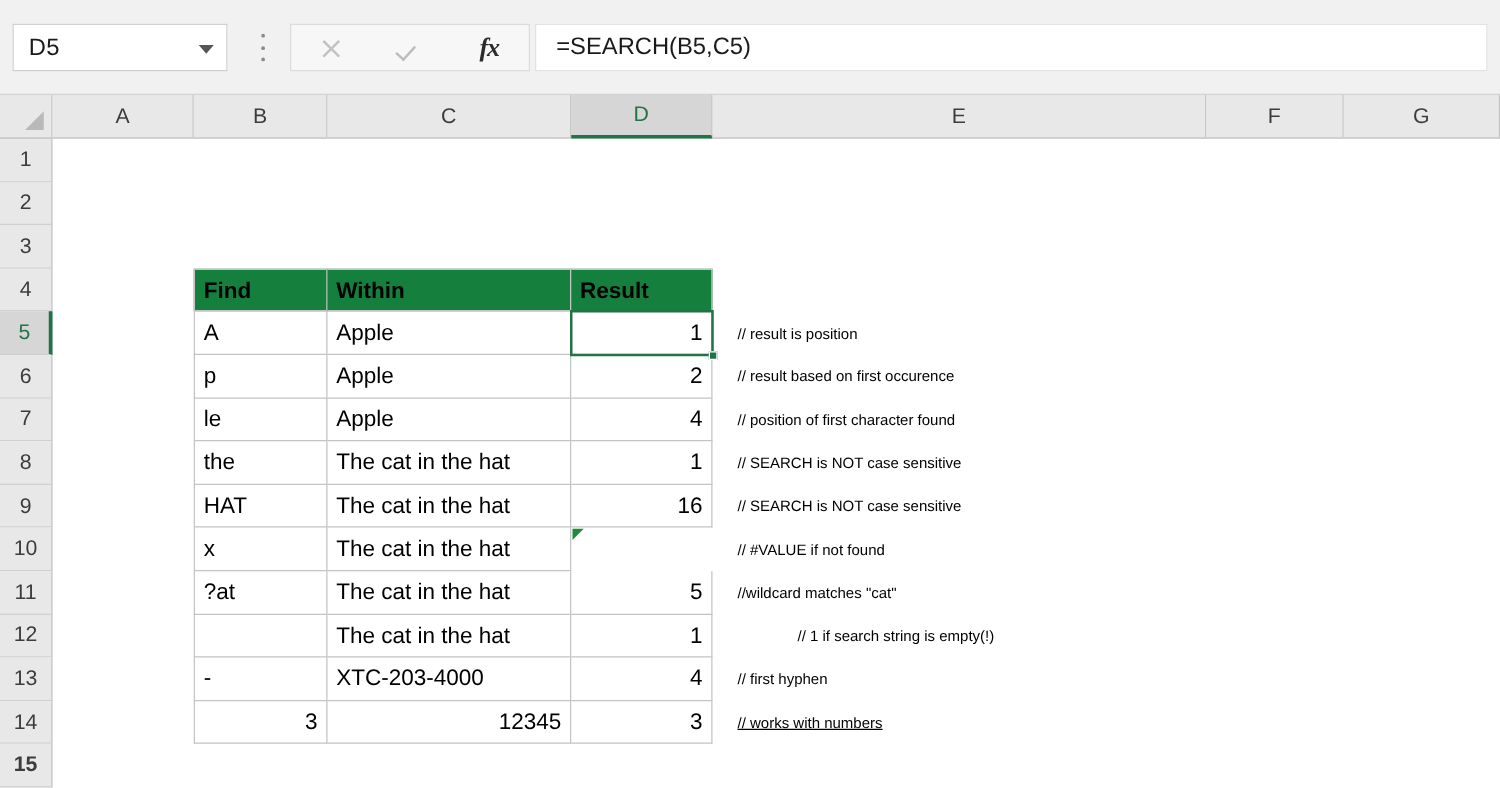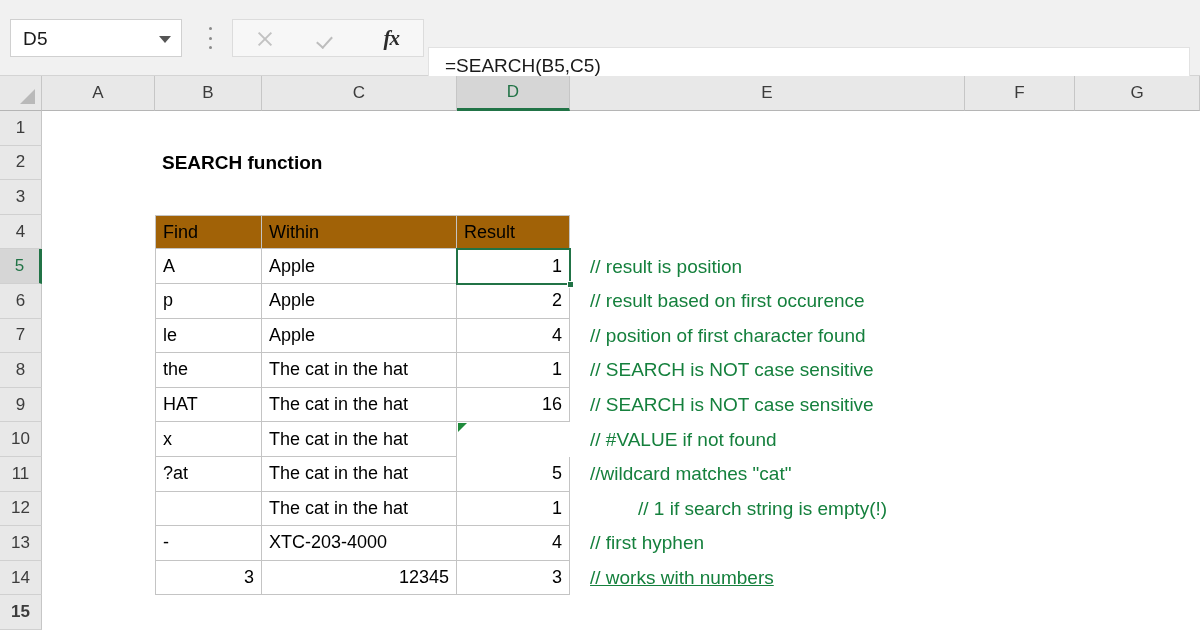--- a/index.html
+++ b/index.html
@@ -117,21 +117,20 @@
     left: 428px; top: 19px;
     right: 10px; height: 38px;
     background: #ffffff;
     border: 1px solid #e2e2e2;
     display: flex;
     align-items: center;
     padding-left: 16px;
     font-size: 19px;
     color: #1a1a1a;
     white-space: nowrap;
-    margin-top: 28px;
   }
 
   
   #col-header-row {
     position: absolute;
     left: 0; top: 76px;
     width: 1200px; height: 35px;
     background: #e8e8e8;
   }
   #corner-box {
@@ -208,40 +207,41 @@
     border-right: 1px solid #c4c4c4;
     border-bottom: 1px solid #c4c4c4;
   }
   .cell.left-edge { border-left: 1px solid #c4c4c4; }
   .cell.top-edge  { border-top: 1px solid #c4c4c4; }
 
   .pad-l { padding-left: 7px; }
   .pad-r { padding-right: 7px; justify-content: flex-end; }
 
   .hdr-cell {
-    background: #a16207;
+    background: #15803d;
     color: #000000;
+    font-weight: bold;
   }
 
   #title-cell {
     position: absolute;
     font-size: 19px;
     font-weight: bold;
     color: #000000;
     display: flex;
     align-items: center;
     padding-left: 7px;
   }
 
   .note {
     position: absolute;
     display: flex;
     align-items: center;
-    font-size: 19px;
-    color: #15803d;
+    font-size: 12px;
+    color: #000000;
     white-space: nowrap;
   }
 
   
   #sel-box {
     position: absolute;
     border: 2px solid #217346;
     pointer-events: none;
   }
   #fill-handle {
@@ -297,21 +297,20 @@
 <div class="col-head" style="left: 42px; width: 113px;">A</div>
     <div class="col-head" style="left: 155px; width: 107px;">B</div>
     <div class="col-head" style="left: 262px; width: 195px;">C</div>
     <div class="col-head selected" style="left: 457px; width: 113px;">D</div>
     <div class="col-head" style="left: 570px; width: 395px;">E</div>
     <div class="col-head" style="left: 965px; width: 110px;">F</div>
     <div class="col-head" style="left: 1075px; width: 125px;">G</div>
   </div>
 
 <div id="grid">
-    <div id="title-cell" style="left: 113px; top: 34.6px; width: 400px; height: 34.6px;">SEARCH function</div>
     <div class="cell bordered pad-l left-edge top-edge hdr-cell" style="left: 113px; top: 103.8px; width: 107px; height: 34.6px;">Find</div>
     <div class="cell bordered pad-l top-edge hdr-cell" style="left: 220px; top: 103.8px; width: 195px; height: 34.6px;">Within</div>
     <div class="cell bordered pad-l top-edge hdr-cell" style="left: 415px; top: 103.8px; width: 113px; height: 34.6px;">Result</div>
     <div class="cell bordered pad-l left-edge" style="left: 113px; top: 138.4px; width: 107px; height: 34.6px;">A</div>
     <div class="cell bordered pad-l" style="left: 220px; top: 138.4px; width: 195px; height: 34.6px;">Apple</div>
     <div class="cell bordered pad-r" style="left: 415px; top: 138.4px; width: 113px; height: 34.6px;">1</div>
     <div class="note" style="left: 548px; top: 138.4px; height: 34.6px;">// result is position</div>
     <div class="cell bordered pad-l left-edge" style="left: 113px; top: 173px; width: 107px; height: 34.6px;">p</div>
     <div class="cell bordered pad-l" style="left: 220px; top: 173px; width: 195px; height: 34.6px;">Apple</div>
     <div class="cell bordered pad-r" style="left: 415px; top: 173px; width: 113px; height: 34.6px;">2</div>

